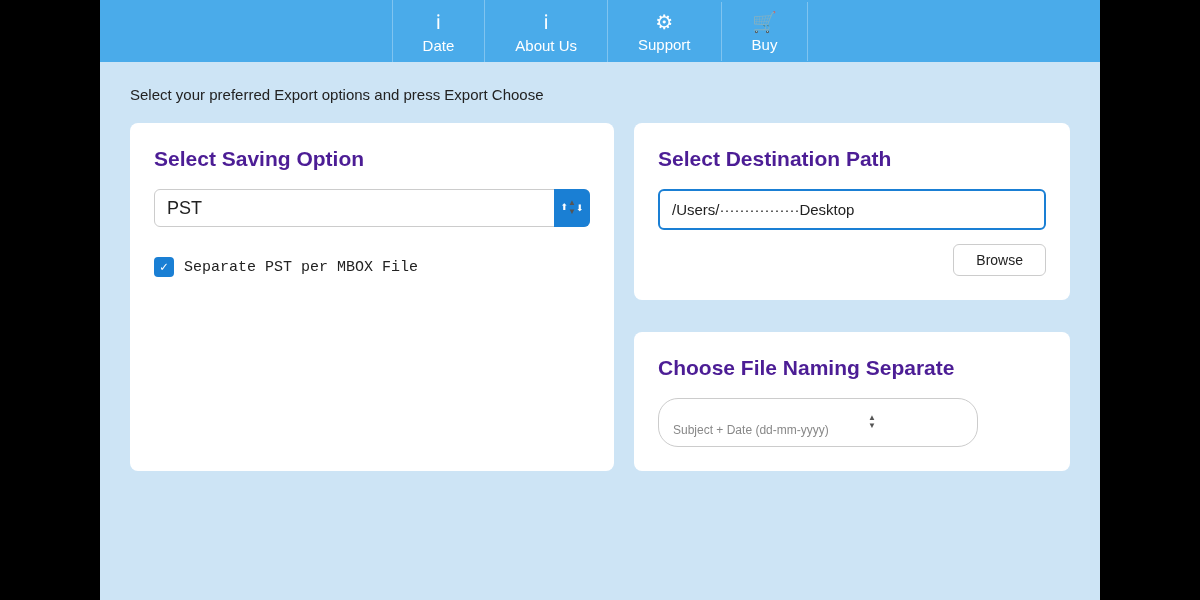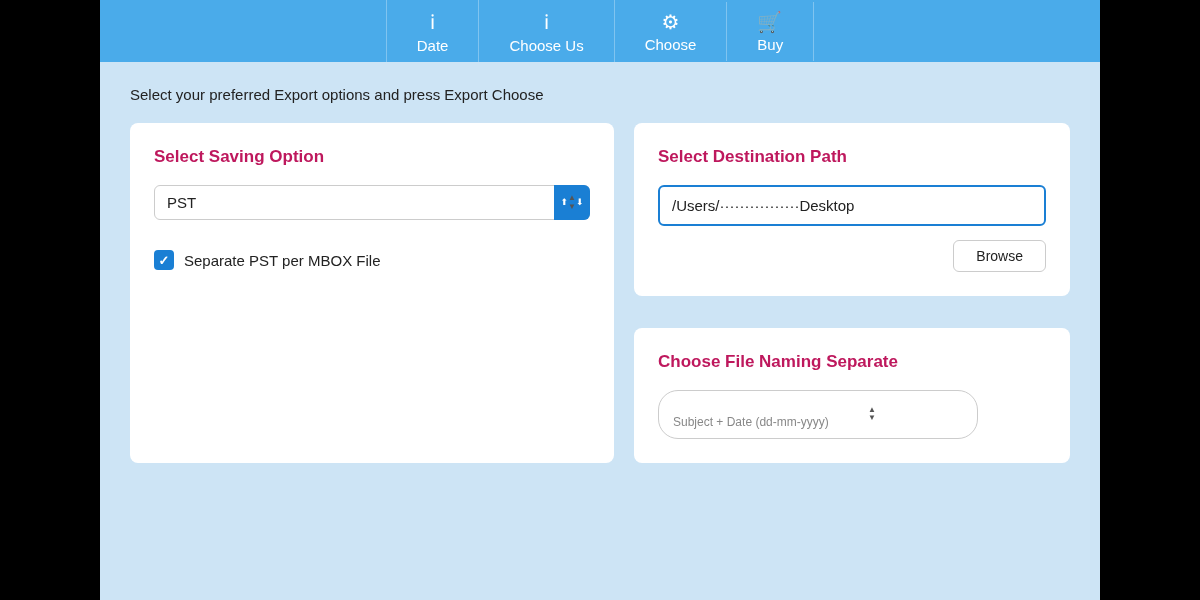--- a/index.html
+++ b/index.html
@@ -81,37 +81,37 @@
     
     .left-panel {
       background: #fff;
       border-radius: 8px;
       padding: 24px;
       flex: 1;
       min-height: 320px;
     }
 
     .panel-title {
-      font-size: 17px;
+      font-size: 21px;
       font-weight: 600;
-      color: #be185d;
+      color: #4c1d95;
       margin-bottom: 18px;
     }
 
     .select-wrapper {
       position: relative;
       margin-bottom: 30px;
     }
 
     .styled-select {
       width: 100%;
       padding: 8px 40px 8px 12px;
       border: 1px solid #ccc;
       border-radius: 6px;
-      font-size: 15px;
+      font-size: 18px;
       color: #222;
       background: #fff;
       appearance: none;
       -webkit-appearance: none;
       cursor: pointer;
     }
 
     .select-arrow-btn {
       position: absolute;
       right: 0;
@@ -147,20 +147,21 @@
       display: flex;
       flex-direction: column;
       align-items: center;
     }
 
     .checkbox-row {
       display: flex;
       align-items: center;
       gap: 10px;
       margin-top: 20px;
+      font-family: Liberation Mono, monospace;
     }
 
     .checkbox-custom {
       width: 20px;
       height: 20px;
       background: #1a7fd4;
       border-radius: 4px;
       display: flex;
       align-items: center;
       justify-content: center;
@@ -275,25 +276,25 @@
 
 <div class="app-wrapper">
 
   <nav class="top-nav">
     <a class="nav-item">
       <span class="nav-icon">ℹ</span>
       <span>Date</span>
     </a>
     <a class="nav-item">
       <span class="nav-icon">ℹ</span>
-      <span>Choose Us</span>
+      <span>About Us</span>
     </a>
     <a class="nav-item">
       <span class="nav-icon">⚙</span>
-      <span>Choose</span>
+      <span>Support</span>
     </a>
     <a class="nav-item">
       <span class="nav-icon">🛒</span>
       <span>Buy</span>
     </a>
   </nav>
 
   <div class="main-content">
     <p class="instruction-text">Select your preferred Export options and press Export Choose</p>
 

